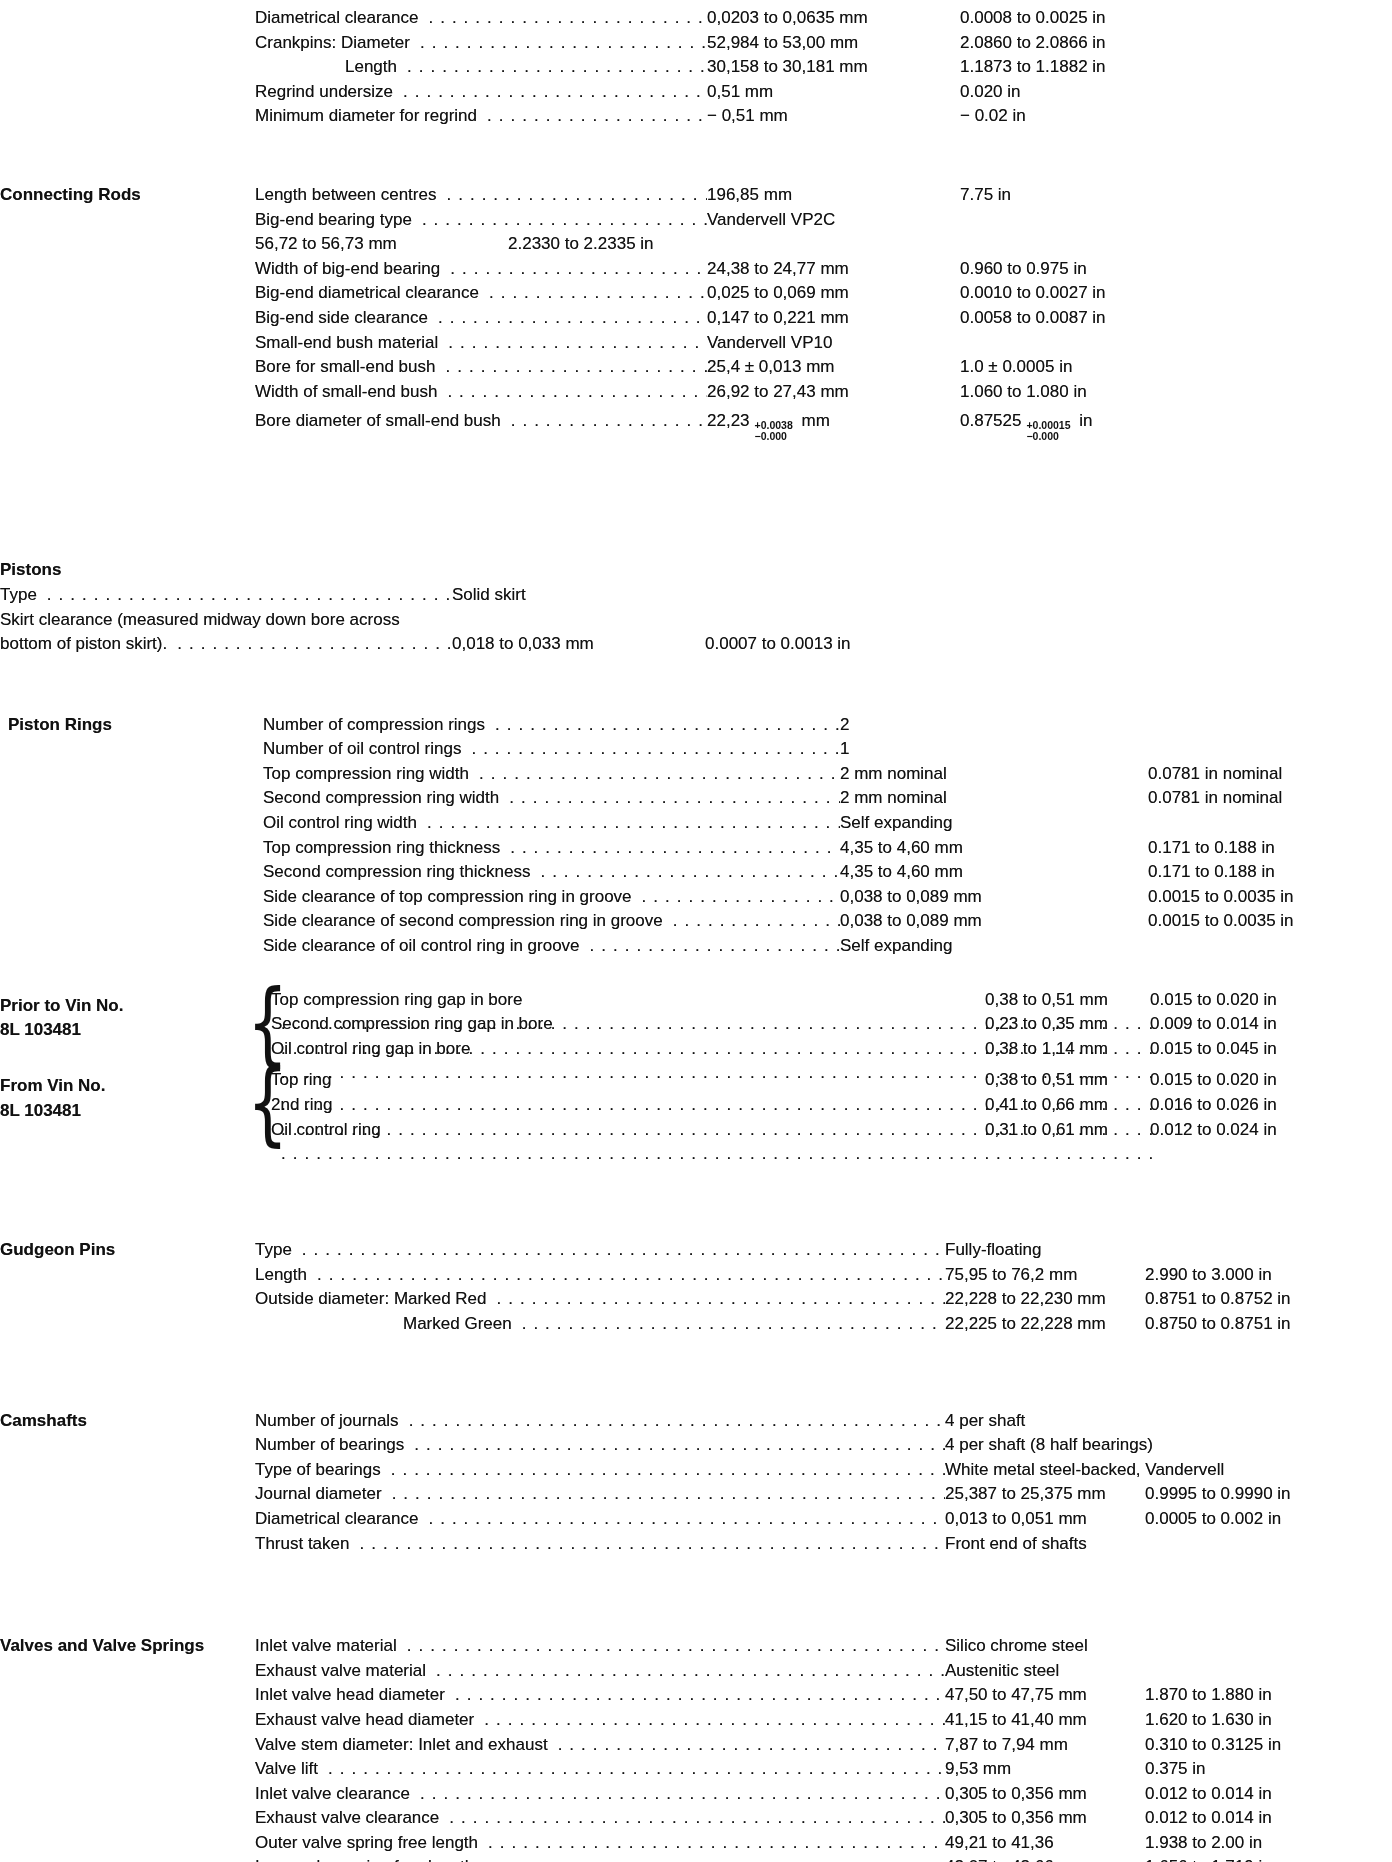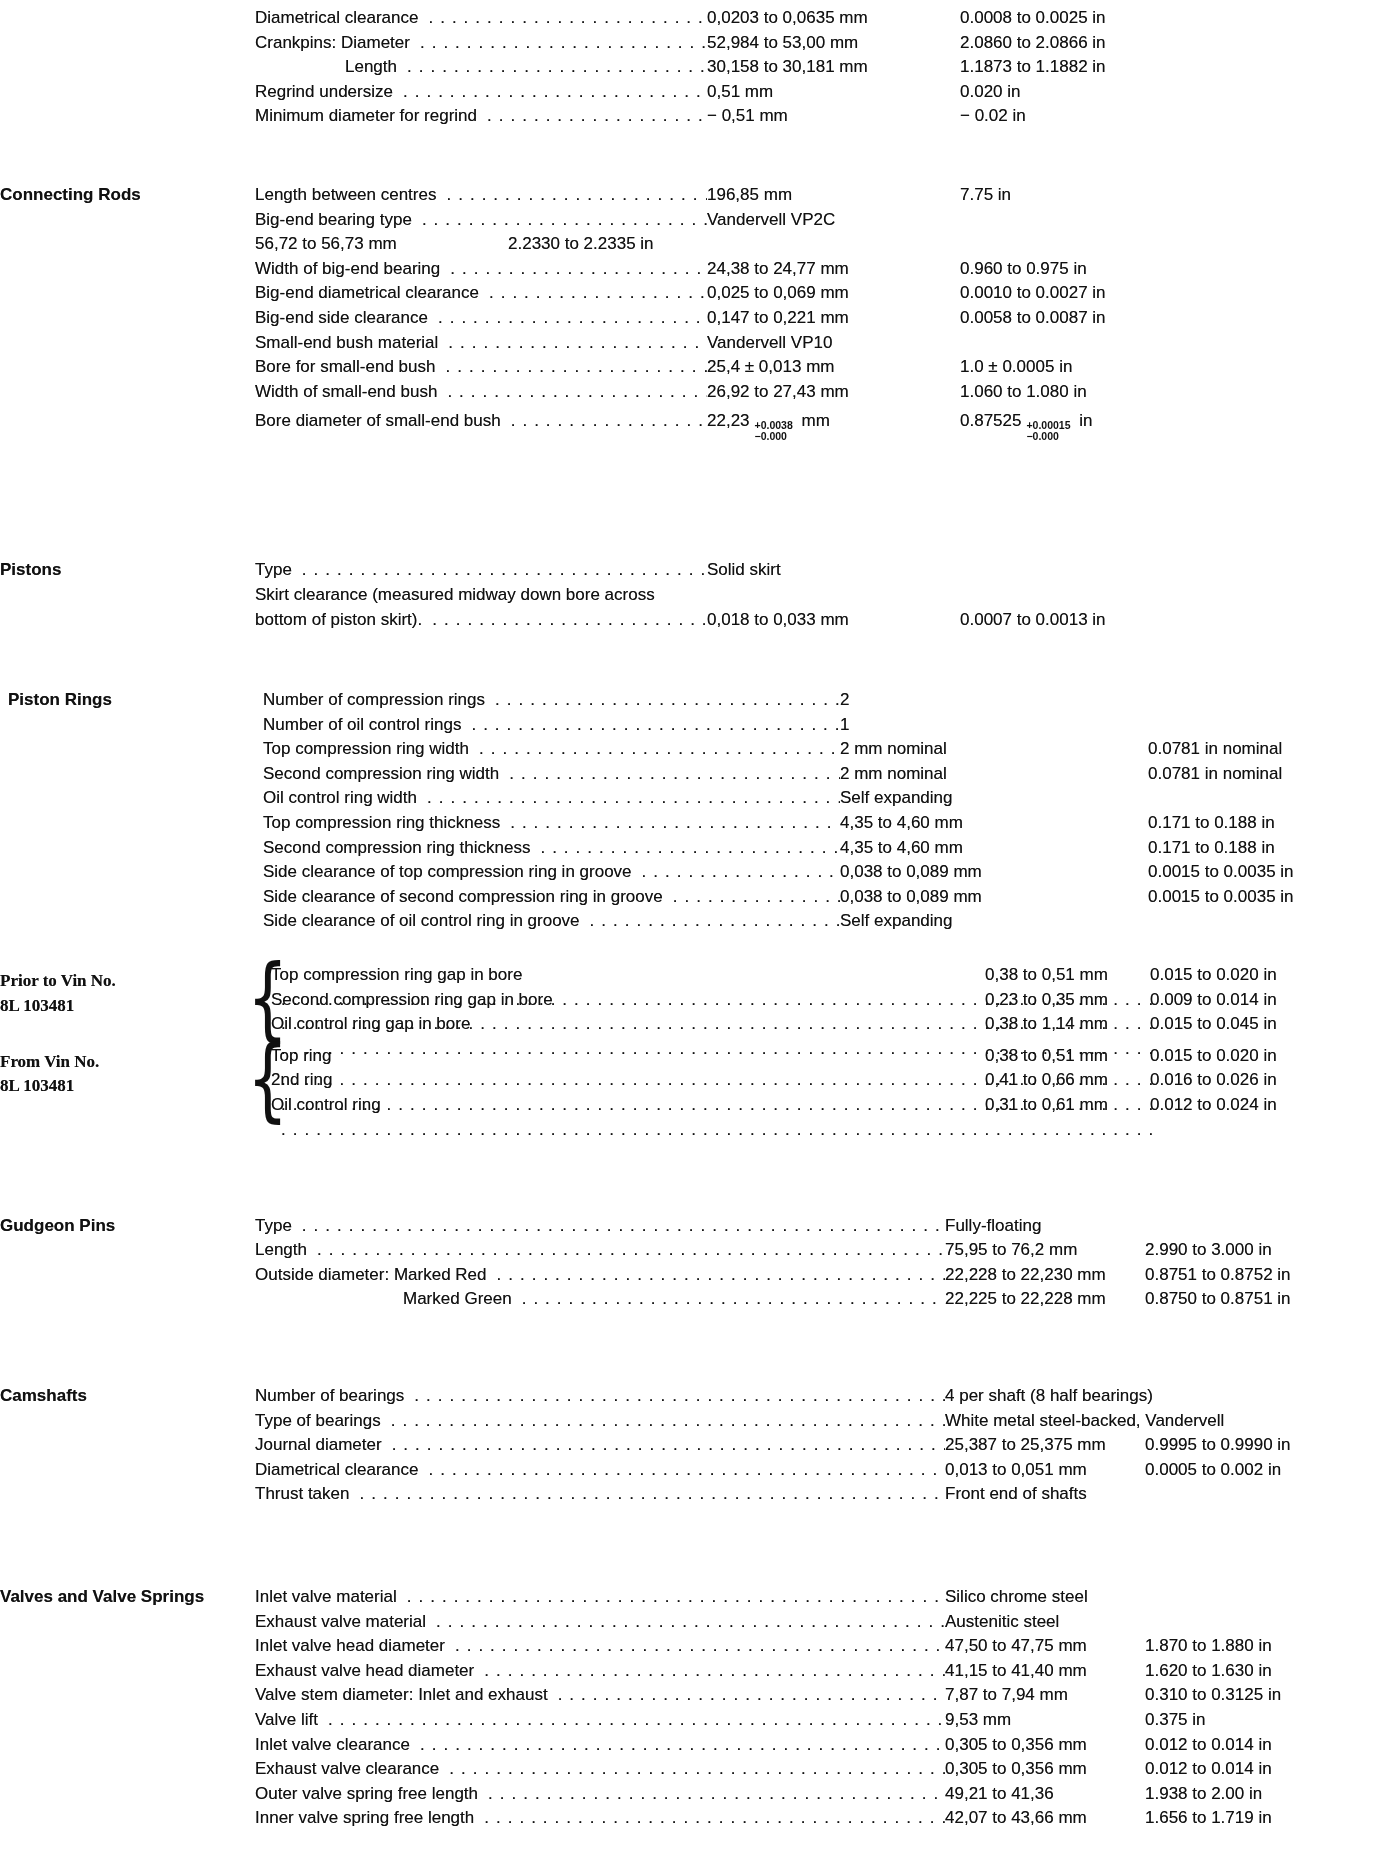--- a/index.html
+++ b/index.html
@@ -37,29 +37,29 @@
   
   .sec-a .lbl-dots{width:452px;}  .sec-a .metric{width:253px;}
   .sec-b .lbl-dots{width:577px;}  .sec-b .metric{width:308px;}
   .sec-c .row{padding-left:16px;}
   .sec-c .lbl-dots{width:714px;flex-direction:column;}  .sec-c .metric{width:165px;}
   .sec-d .lbl-dots{width:690px;}  .sec-d .metric{width:200px;}
 
   
   #sec-crankshaft-cont{margin-top:0;}
   #sec-connecting-rods{margin-top:54px;}
-  #sec-pistons{margin-top:112px;}
+  #sec-pistons{margin-top:112px;flex-direction:column;}
   #sec-piston-rings{margin-top:56px;margin-left:8px;}
   #sec-prior-vin{margin-top:29px;}
   #sec-from-vin{margin-top:7px;}
   #sec-gudgeon-pins{margin-top:96px;}
   #sec-camshafts{margin-top:72px;}
   #sec-valves-springs{margin-top:78px;}
 
-  .sec-c .sec-head{padding-top:6px;font-family:Liberation Serif, serif;}
+  .sec-c .sec-head{padding-top:6px;}
   .head-line{display:block;}
 
   .brace{
     position:absolute;left:-8px;top:50%;
     transform:translateY(-52%) scaleX(0.72);transform-origin:left center;
     font-family:"DejaVu Sans",sans-serif;font-size:90px;font-weight:400;
     line-height:90px;color:#111;text-shadow:none;pointer-events:none;
   }
 
   .tol{
@@ -431,20 +431,28 @@
           </div>
         </div>
       </section>
       <section class="sec sec-d" id="sec-camshafts">
         <div class="sec-head">
           <span class="head-line">Camshafts</span>
         </div>
         <div class="sec-rows">
           <div class="row">
             <div class="lbl-dots">
+              <span class="lbl">Number of journals</span>
+              <span class="dots"></span>
+            </div>
+            <div class="metric">4 per shaft</div>
+            <div class="imperial"></div>
+          </div>
+          <div class="row">
+            <div class="lbl-dots">
               <span class="lbl">Number of bearings</span>
               <span class="dots"></span>
             </div>
             <div class="metric">4 per shaft (8 half bearings)</div>
             <div class="imperial"></div>
           </div>
           <div class="row">
             <div class="lbl-dots">
               <span class="lbl">Type of bearings</span>
               <span class="dots"></span>

